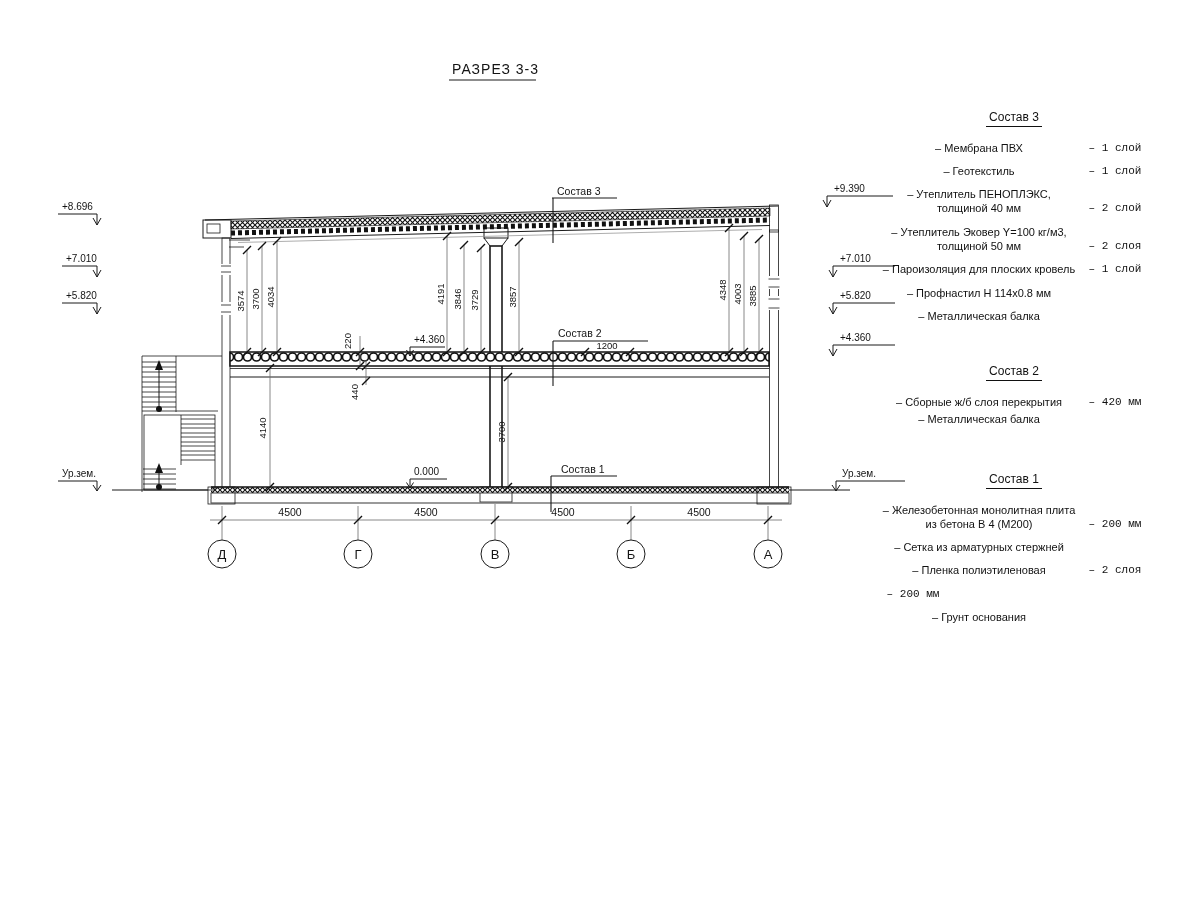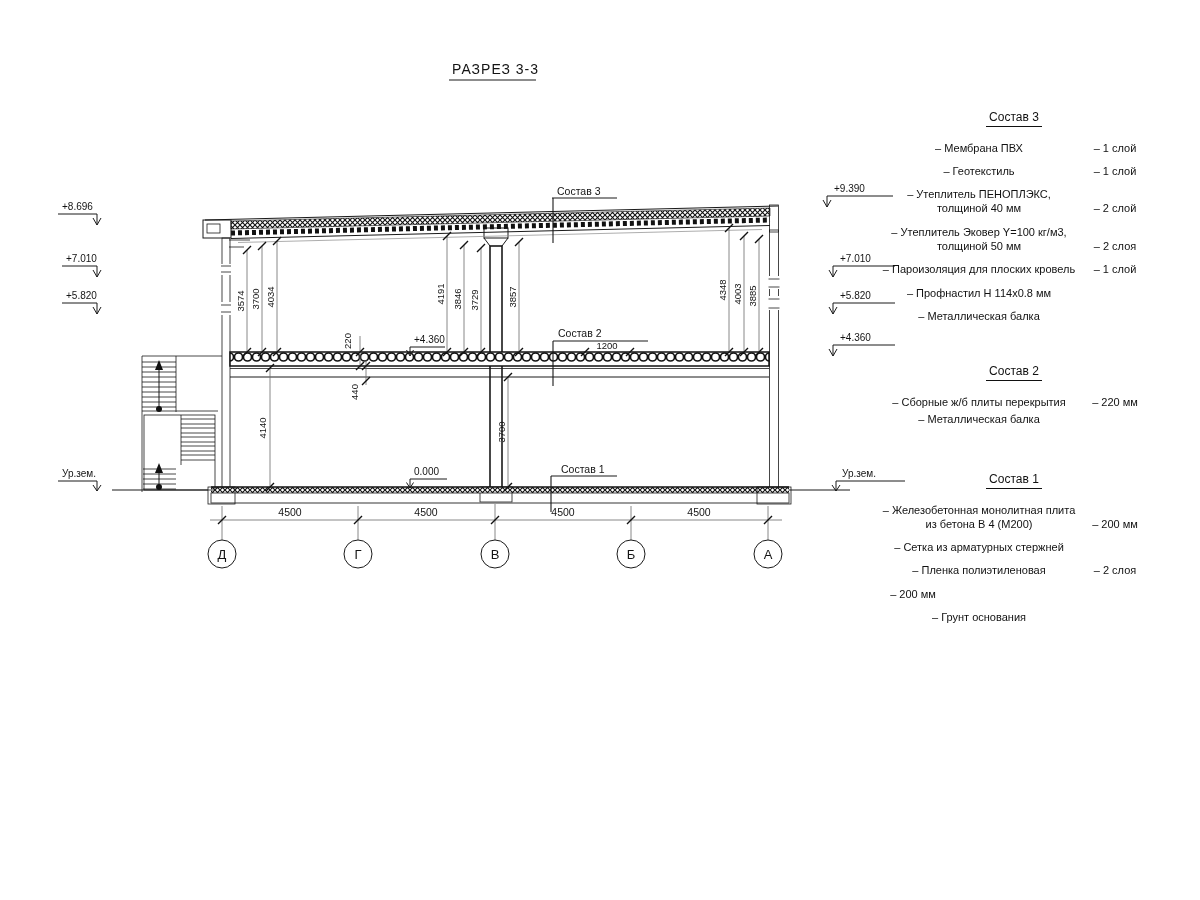--- a/index.html
+++ b/index.html
@@ -17,21 +17,21 @@
   .thin{stroke:#8a8a8a;stroke-width:.7;fill:none;}
   .dim {stroke:#6a6a6a;stroke-width:.8;fill:none;}
   .tick{stroke:#111;stroke-width:1.4;fill:none;}
   .ldr {stroke:#1a1a1a;stroke-width:1.1;fill:none;}
   .legend{position:absolute;left:880px;width:268px;font-size:11px;line-height:1.3;}
   .legend-title{text-align:center;font-size:12px;margin-bottom:15px;}
   .legend-title b{font-weight:normal;border-bottom:1px solid #111;padding:0 3px 2px;}
   .lrow{display:flex;align-items:flex-end;margin-bottom:9px;text-align:center;}
   .lrow.tight{margin-bottom:3px;}
   .ln{flex:1;white-space:pre-line;padding-right:4px;}
-  .lv{width:66px;flex:none;}
+  .lv{width:66px;flex:none;font-family:Liberation Mono, monospace;}
 </style>
 </head>
 <body>
 
 
 
 <svg width="1200" height="900" viewBox="0 0 1200 900">
   <defs>
     <pattern id="hatchW" width="4" height="4" patternUnits="userSpaceOnUse" patternTransform="rotate(45)">
       <rect width="4" height="4" fill="#fff"></rect>
@@ -258,22 +258,22 @@
   <div class="lrow">
       <div class="ln">– Металлическая балка</div>
       <div class="lv"></div>
     </div>
 </div>
 
 
 <div class="legend" style="top:364px">
   <div class="legend-title"><b>Состав 2</b></div>
   <div class="lrow tight">
-      <div class="ln">– Сборные ж/б плиты перекрытия</div>
-      <div class="lv">– 220 мм</div>
+      <div class="ln">– Сборные ж/б слоя перекрытия</div>
+      <div class="lv">– 420 мм</div>
     </div>
   <div class="lrow tight">
       <div class="ln">– Металлическая балка</div>
       <div class="lv"></div>
     </div>
 </div>
 
 
 <div class="legend" style="top:472px">
   <div class="legend-title"><b>Состав 1</b></div>

